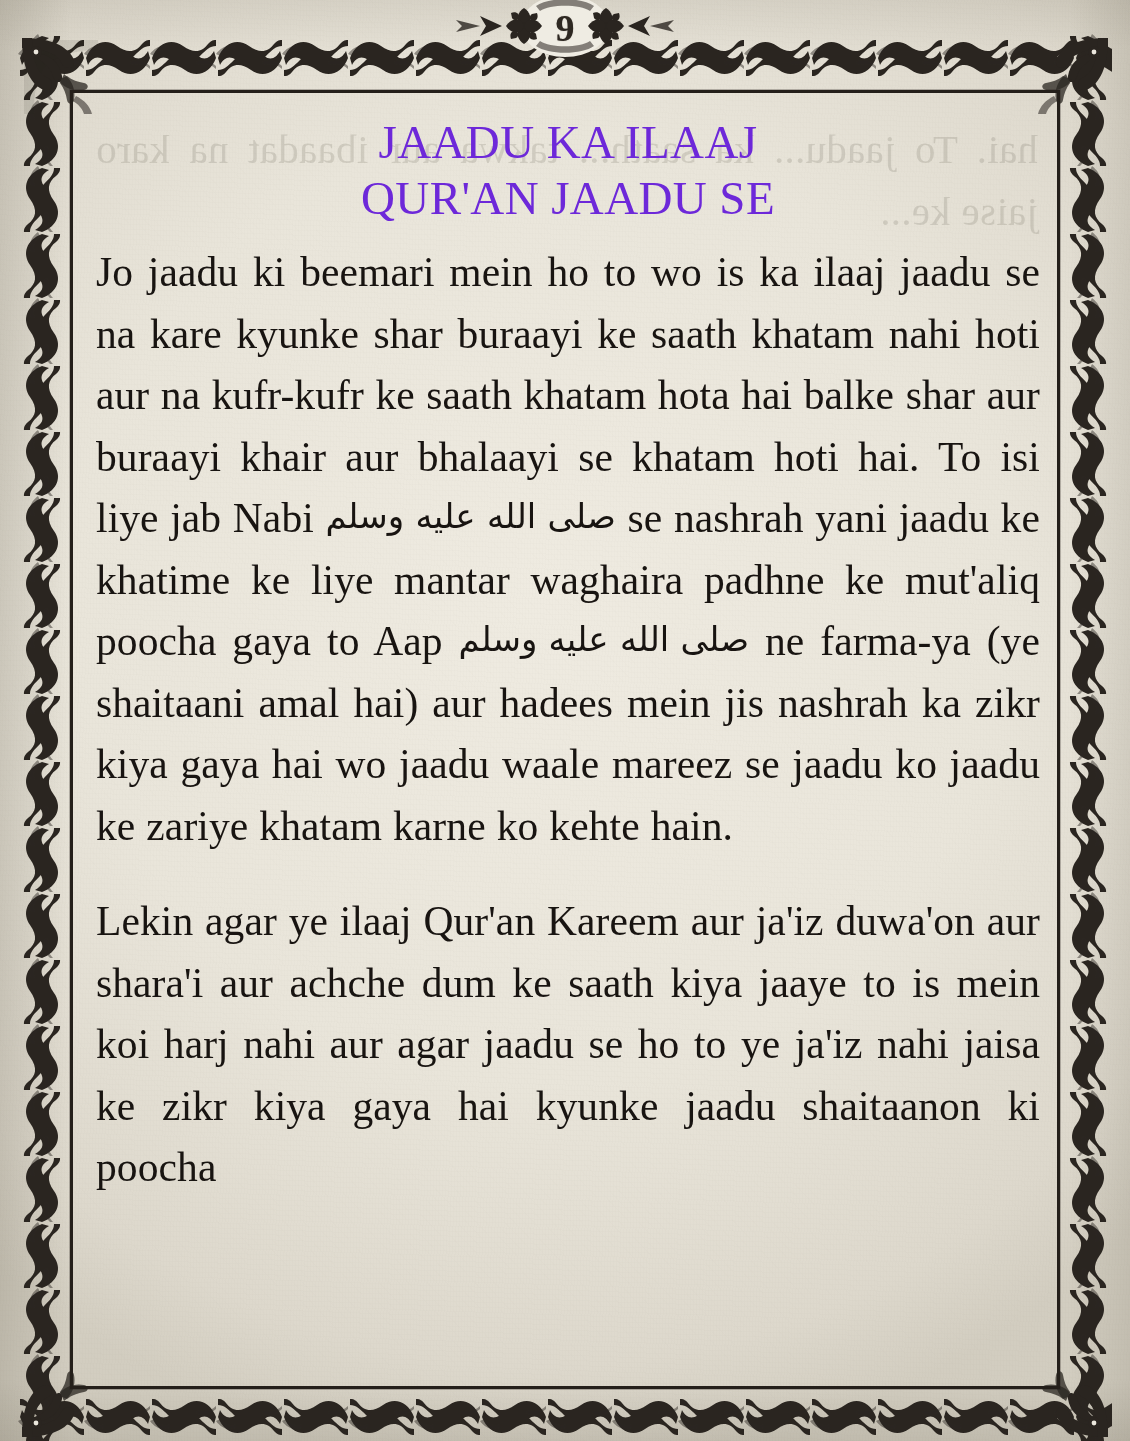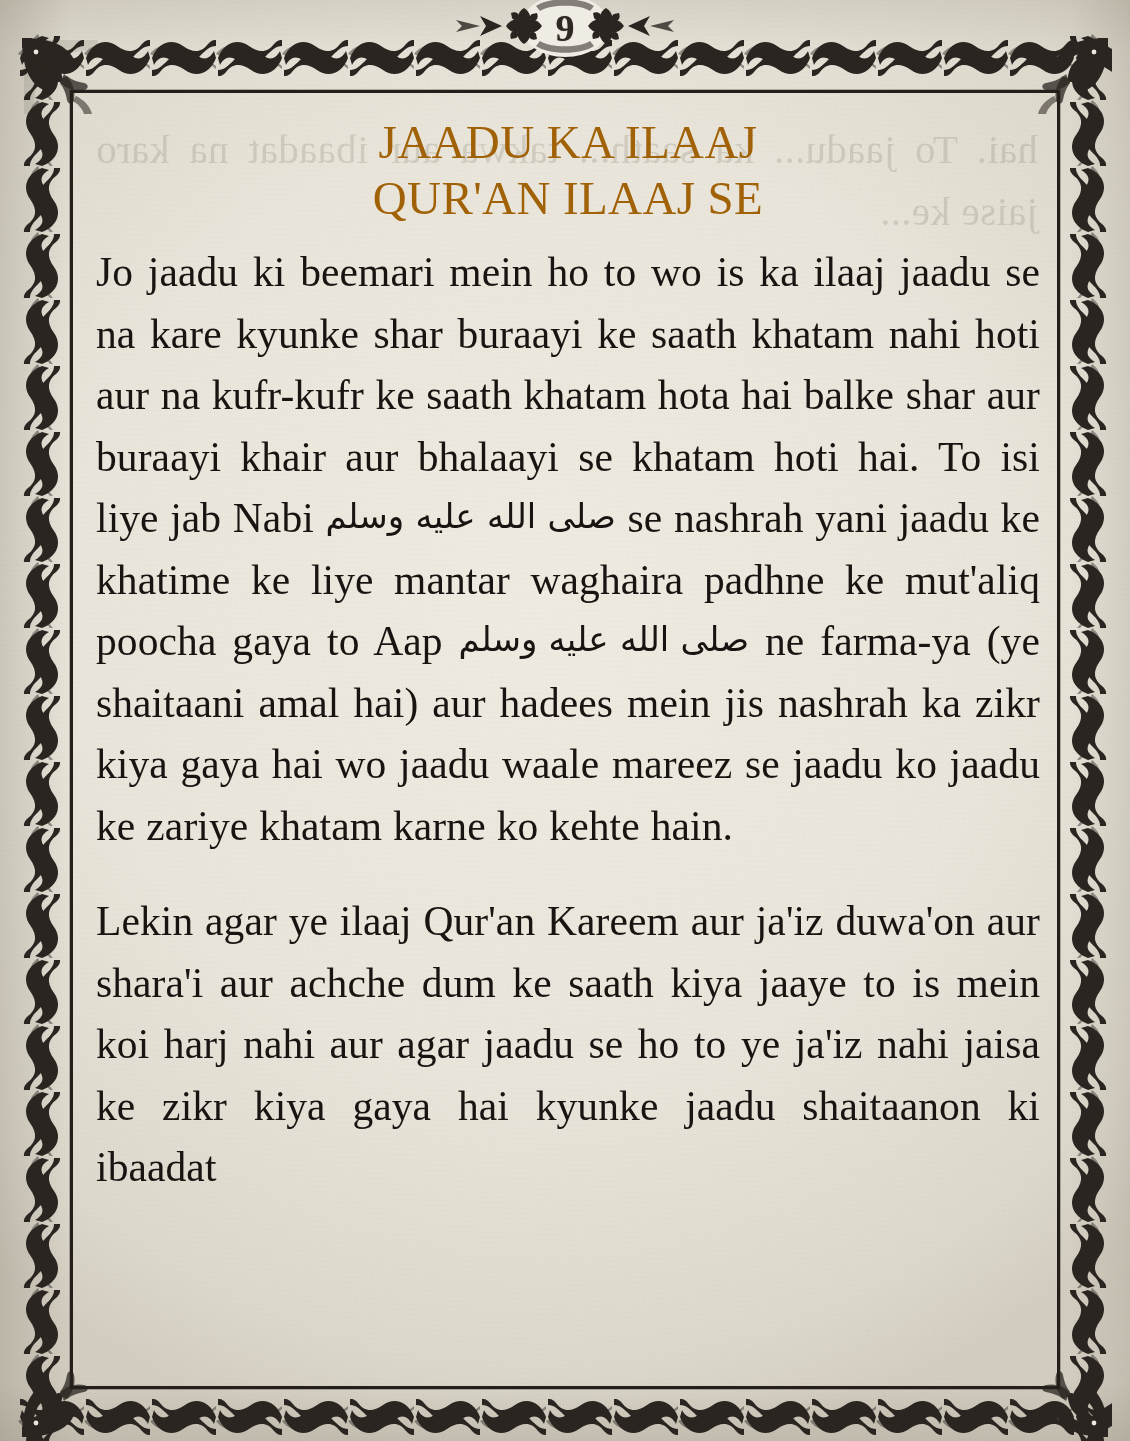--- a/index.html
+++ b/index.html
@@ -133,21 +133,21 @@
   .content {
     position: absolute;
     left: 96px;
     top: 108px;
     width: 944px;
     bottom: 70px;
   }
 
   .heading {
     text-align: center;
-    color: #a16207;
+    color: #6d28d9;
     font-size: 47px;
     line-height: 56px;
     letter-spacing: .4px;
     margin: 6px 0 16px 0;
   }
   .heading .hline { display: block; white-space: nowrap; }
 
   .body-par {
     color: #181411;
     font-size: 41.5px;
@@ -342,24 +342,24 @@
         </g>
       </svg>
     </div>
     <div class="pagenum">9</div>
   </div>
 
   <div class="content">
 
     <div class="heading">
       <span class="hline">JAADU KA ILAAJ</span>
-      <span class="hline">QUR'AN ILAAJ SE</span>
+      <span class="hline">QUR'AN JAADU SE</span>
     </div>
 
     <p class="body-par"><span>Jo jaadu ki beemari mein ho to wo is ka ilaaj jaadu se na kare kyunke shar buraayi ke saath khatam nahi hoti aur na kufr-kufr ke saath khatam hota hai balke shar aur buraayi khair aur bhalaayi se khatam hoti hai. To isi liye jab Nabi </span><span class="salawat">صلى الله عليه وسلم</span><span> se nashrah yani jaadu ke khatime ke liye mantar waghaira padhne ke mut'aliq poocha gaya to Aap </span><span class="salawat">صلى الله عليه وسلم</span><span> ne farma-ya (ye shaitaani amal hai) aur hadees mein jis nashrah ka zikr kiya gaya hai wo jaadu waale mareez se jaadu ko jaadu ke zariye khatam karne ko kehte hain.</span></p>
 
     <div class="gap"></div>
 
-    <p class="body-par last">Lekin agar ye ilaaj Qur'an Kareem aur ja'iz duwa'on aur shara'i aur achche dum ke saath kiya jaaye to is mein koi harj nahi aur agar jaadu se ho to ye ja'iz nahi jaisa ke zikr kiya gaya hai kyunke jaadu shaitaanon ki ibaadat</p>
+    <p class="body-par last">Lekin agar ye ilaaj Qur'an Kareem aur ja'iz duwa'on aur shara'i aur achche dum ke saath kiya jaaye to is mein koi harj nahi aur agar jaadu se ho to ye ja'iz nahi jaisa ke zikr kiya gaya hai kyunke jaadu shaitaanon ki poocha</p>
 
   </div>
 
 </div>
 
 </body></html>

